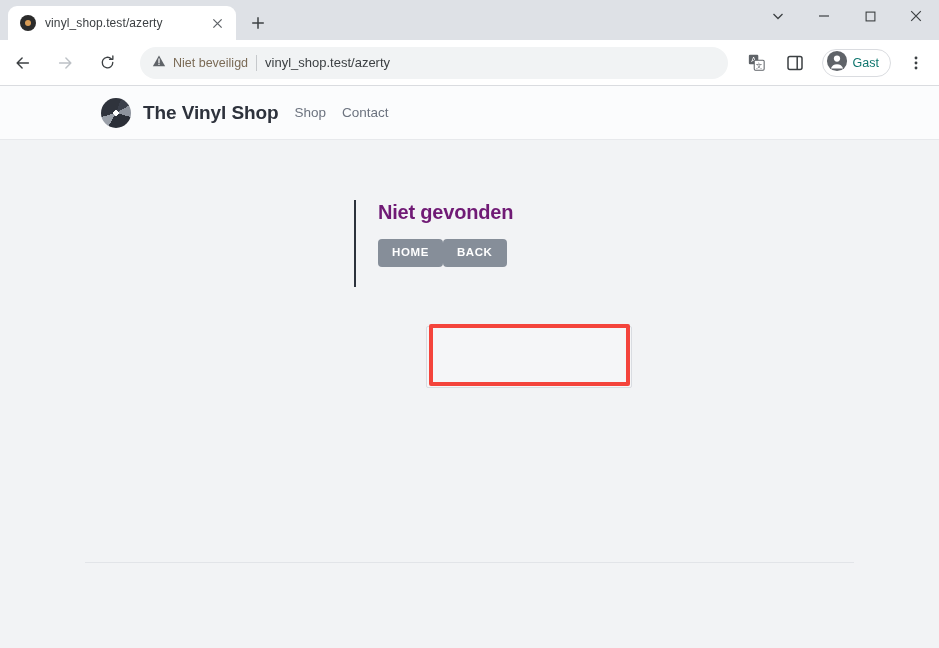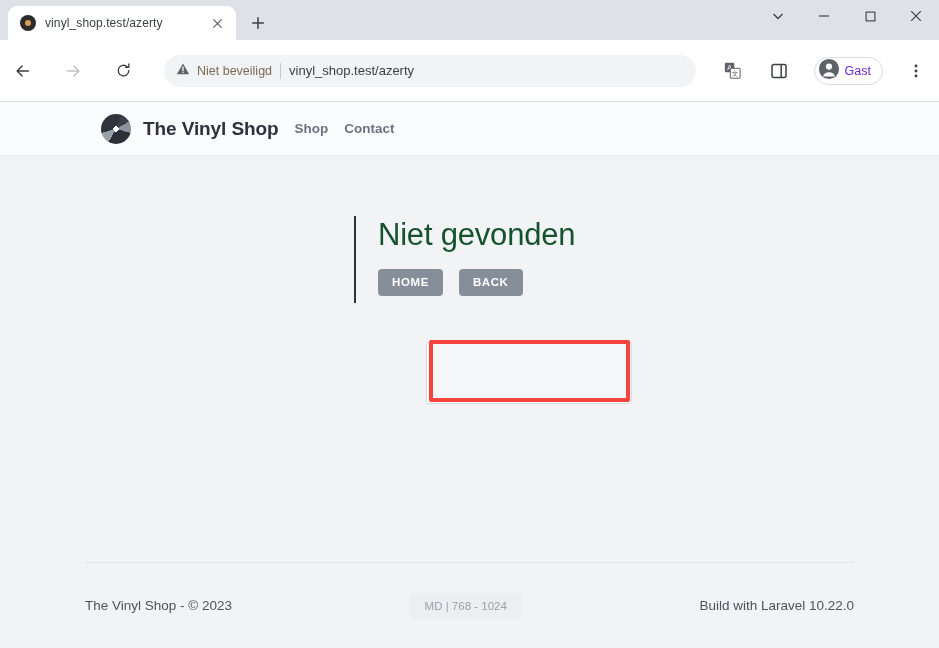--- a/index.html
+++ b/index.html
@@ -100,26 +100,26 @@
     align-items: center;
   }
   .wc-btn {
     width: 46px; height: 32px;
     display: flex; align-items: center; justify-content: center;
     color: #3c4043;
   }
 
   
   .toolbar {
-    height: 62px;
+    height: 46px;
     background: #ffffff;
     display: flex;
     align-items: center;
     padding: 0 8px 0 6px;
-    gap: 16px;
+    gap: 8px;
     flex: 0 0 auto;
     border-bottom: 1px solid #dadce0;
   }
 
   .nav-btn {
     width: 34px; height: 34px;
     display: flex; align-items: center; justify-content: center;
     border-radius: 50%;
     color: #3c4043;
     flex: 0 0 auto;
@@ -178,21 +178,21 @@
     border-radius: 14px;
     display: flex;
     align-items: center;
     gap: 5px;
     padding: 0 11px 0 3px;
     margin: 0 2px 0 4px;
     flex: 0 0 auto;
   }
   .profile-name {
     font-size: 12.5px;
-    color: #6d28d9;
+    color: #0f766e;
   }
 
   
   .page {
     flex: 1 1 auto;
     position: relative;
     background: #f2f3f5;
     overflow: hidden;
     display: flex;
     flex-direction: column;
@@ -228,21 +228,21 @@
   .brand-name {
     font-size: 19px;
     color: #2d323c;
     font-weight: 600;
     letter-spacing: -.1px;
   }
 
   .nav-link {
     font-size: 13.5px;
     color: #6c737f;
-    font-weight: 700;
+    font-weight: 400;
   }
 
   .content {
     flex: 1 1 auto;
     position: relative;
   }
 
   
   .error-block {
     position: absolute;
@@ -262,32 +262,32 @@
   }
 
   .msg-col {
     margin-left: 18px;
     border-left: 2px solid #2d323c;
     padding-left: 22px;
     min-height: 87px;
   }
 
   .msg-title {
-    font-size: 31px;
-    color: #14532d;
-    font-weight: 400;
+    font-size: 20px;
+    color: #701a75;
+    font-weight: 700;
     line-height: 1.25;
     letter-spacing: -.2px;
     white-space: nowrap;
   }
 
   .btn-row {
     margin-top: 14px;
     display: flex;
-    gap: 16px;
+    gap: 0;
   }
 
   .btn {
     background: #868e99;
     color: #ffffff;
     font-size: 11.5px;
     font-weight: 700;
     letter-spacing: .6px;
     border: none;
     border-radius: 4px;
@@ -495,22 +495,17 @@
             <button class="btn">HOME</button>
             <button class="btn">BACK</button>
           </div>
         </div>
       </div>
 
       <div class="annot-box"></div>
 
       <div class="footer">
         <div class="footer-rule"></div>
-        <div class="footer-row">
-          <span class="foot-text">The Vinyl Shop - © 2023</span>
-          <span class="foot-badge">MD | 768 - 1024</span>
-          <span class="foot-text">Build with Laravel 10.22.0</span>
-        </div>
       </div>
 
     </div>
   </div>
 </div>
 
 </body></html>

